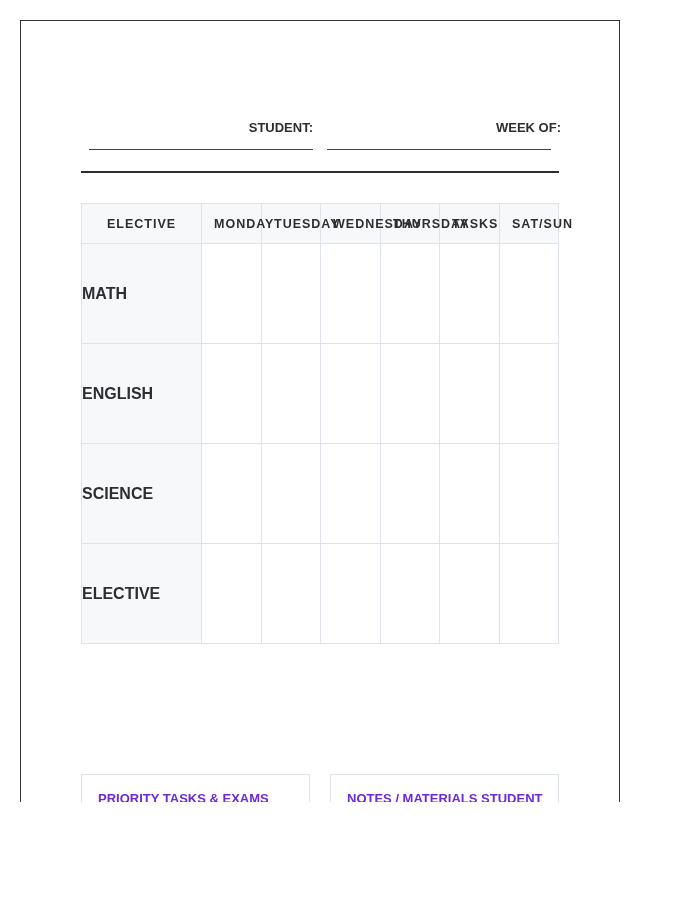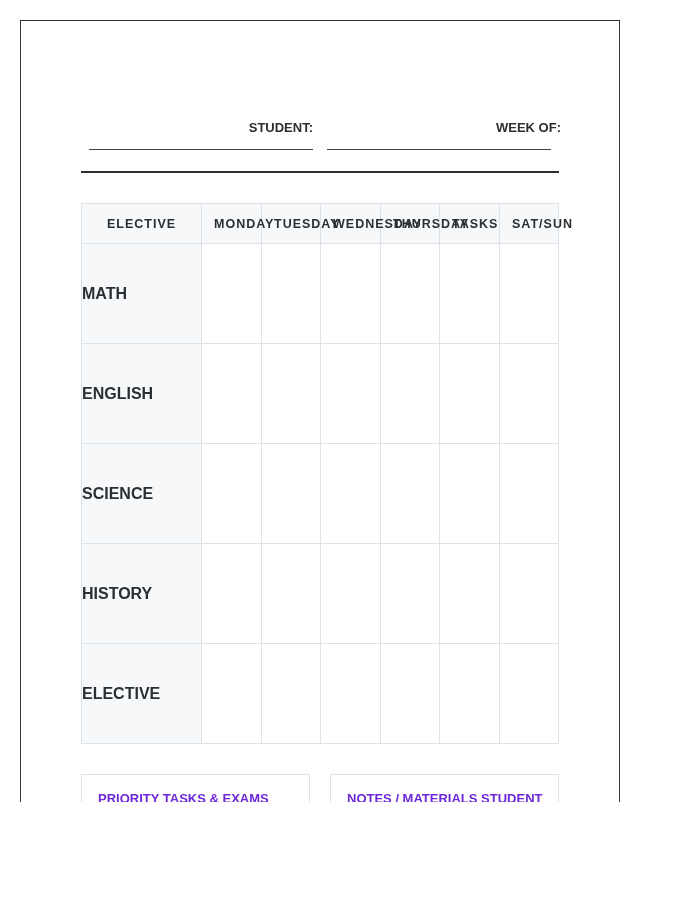--- a/index.html
+++ b/index.html
@@ -108,29 +108,20 @@
         <tr>
           <td class="subject">SCIENCE</td>
           <td></td>
           <td></td>
           <td></td>
           <td></td>
           <td></td>
           <td></td>
         </tr>
         <tr>
-          <td class="subject">HISTORY</td>
-          <td></td>
-          <td></td>
-          <td></td>
-          <td></td>
-          <td></td>
-          <td></td>
-        </tr>
-        <tr>
           <td class="subject">ELECTIVE</td>
           <td></td>
           <td></td>
           <td></td>
           <td></td>
           <td></td>
           <td></td>
         </tr>
       </tbody>
     </table>

